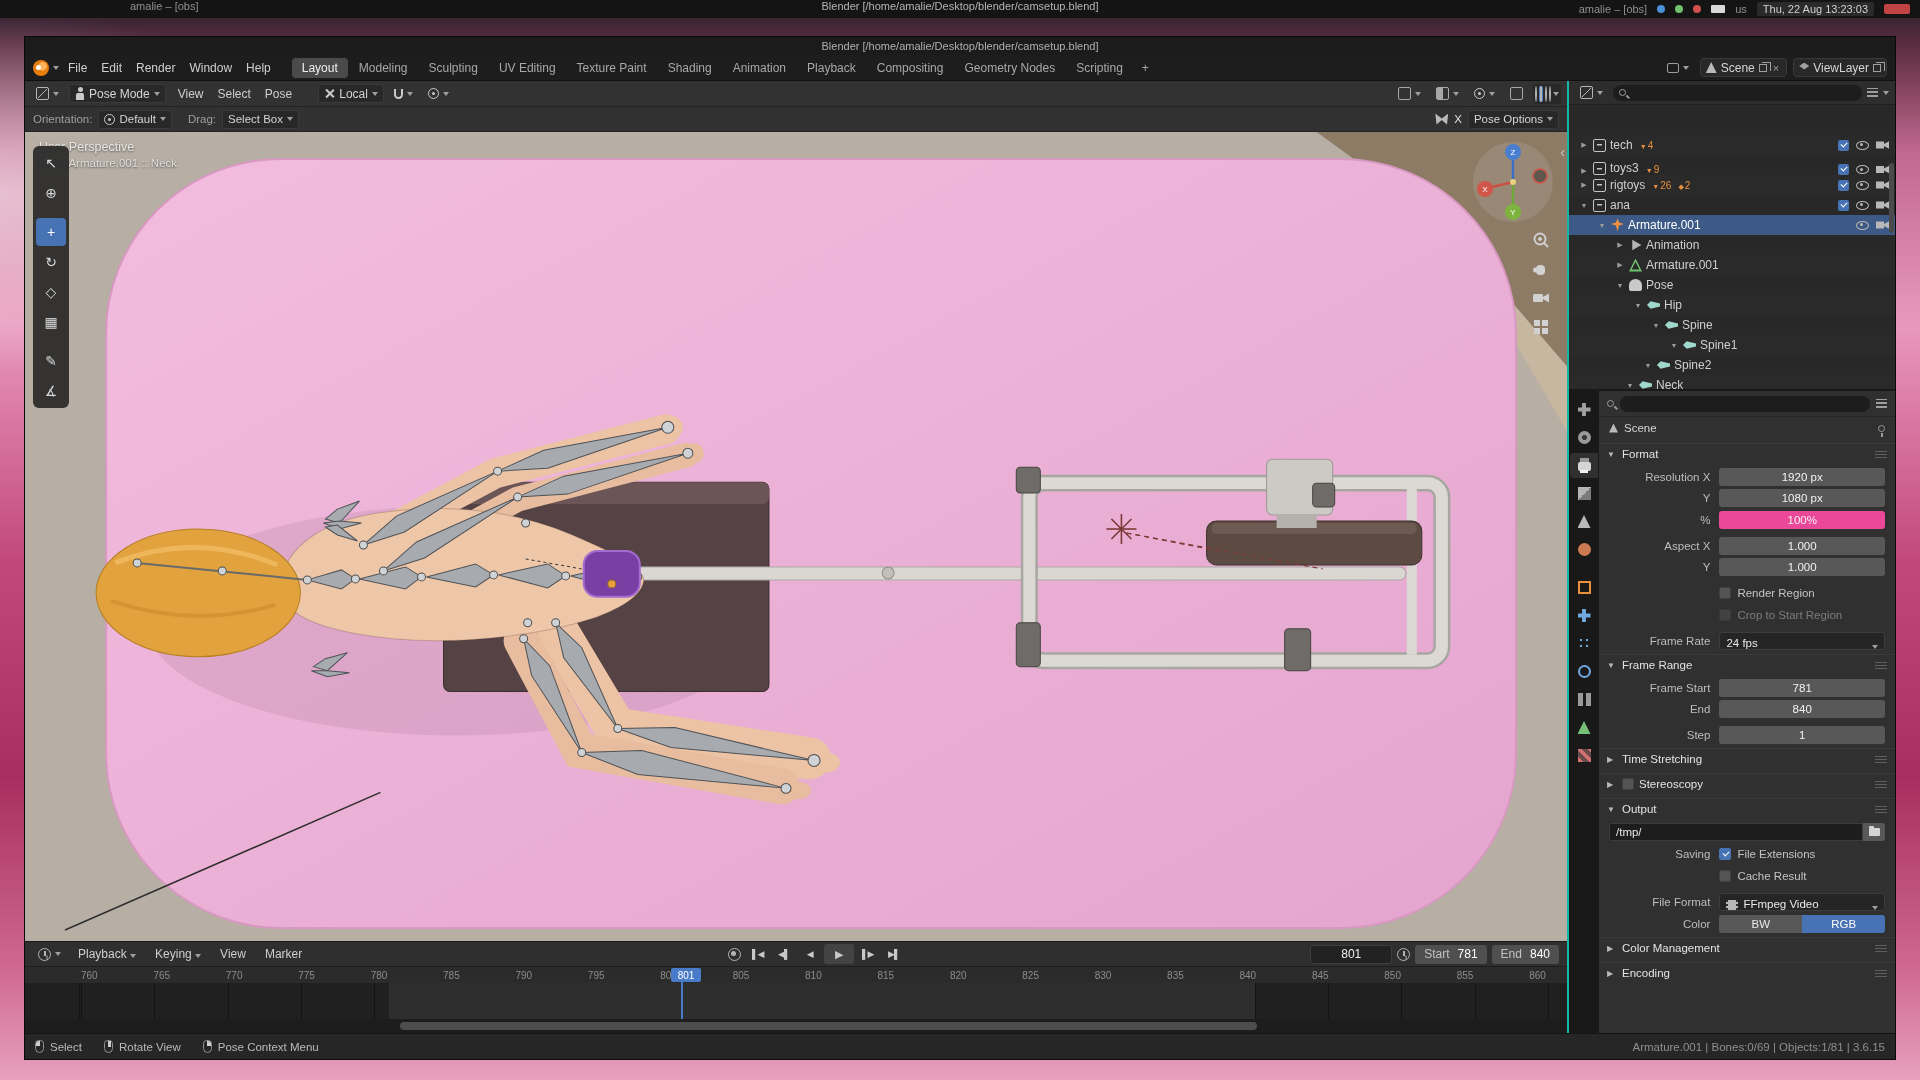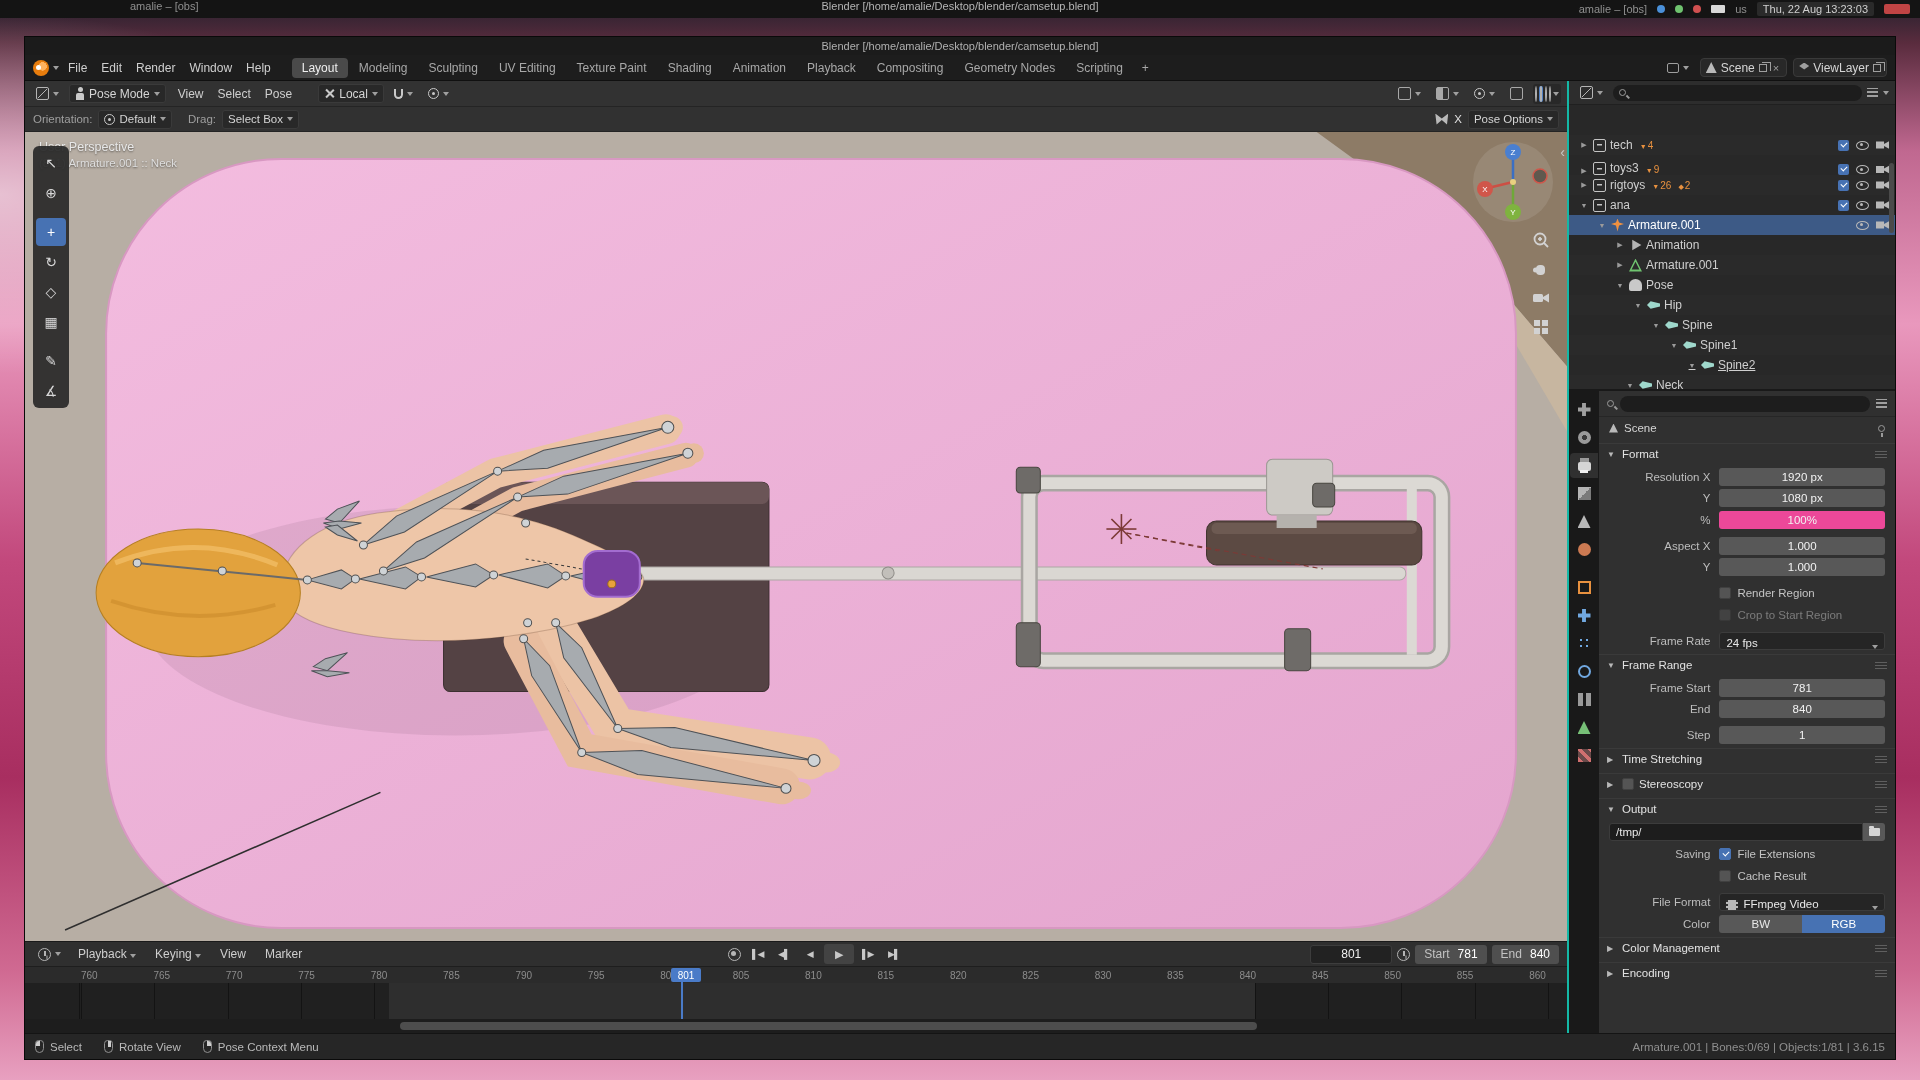--- a/index.html
+++ b/index.html
@@ -703,21 +703,21 @@
                 <span class="oicon"></span>
                 <span class="olabel">Spine</span>
 
               </div>
                 <div class="orow t-bone" style="padding-left: 100px;">
                 <span class="oarrow">▼</span>
                 <span class="oicon"></span>
                 <span class="olabel">Spine1</span>
 
               </div>
-                <div class="orow t-bone" style="padding-left: 118px; text-decoration: underline;">
+                <div class="orow t-bone" style="padding-left: 74px;">
                 <span class="oarrow">▼</span>
                 <span class="oicon"></span>
                 <span class="olabel">Spine2</span>
 
               </div>
                 <div class="orow t-bone" style="padding-left: 56px;">
                 <span class="oarrow">▼</span>
                 <span class="oicon"></span>
                 <span class="olabel">Neck</span>
 

